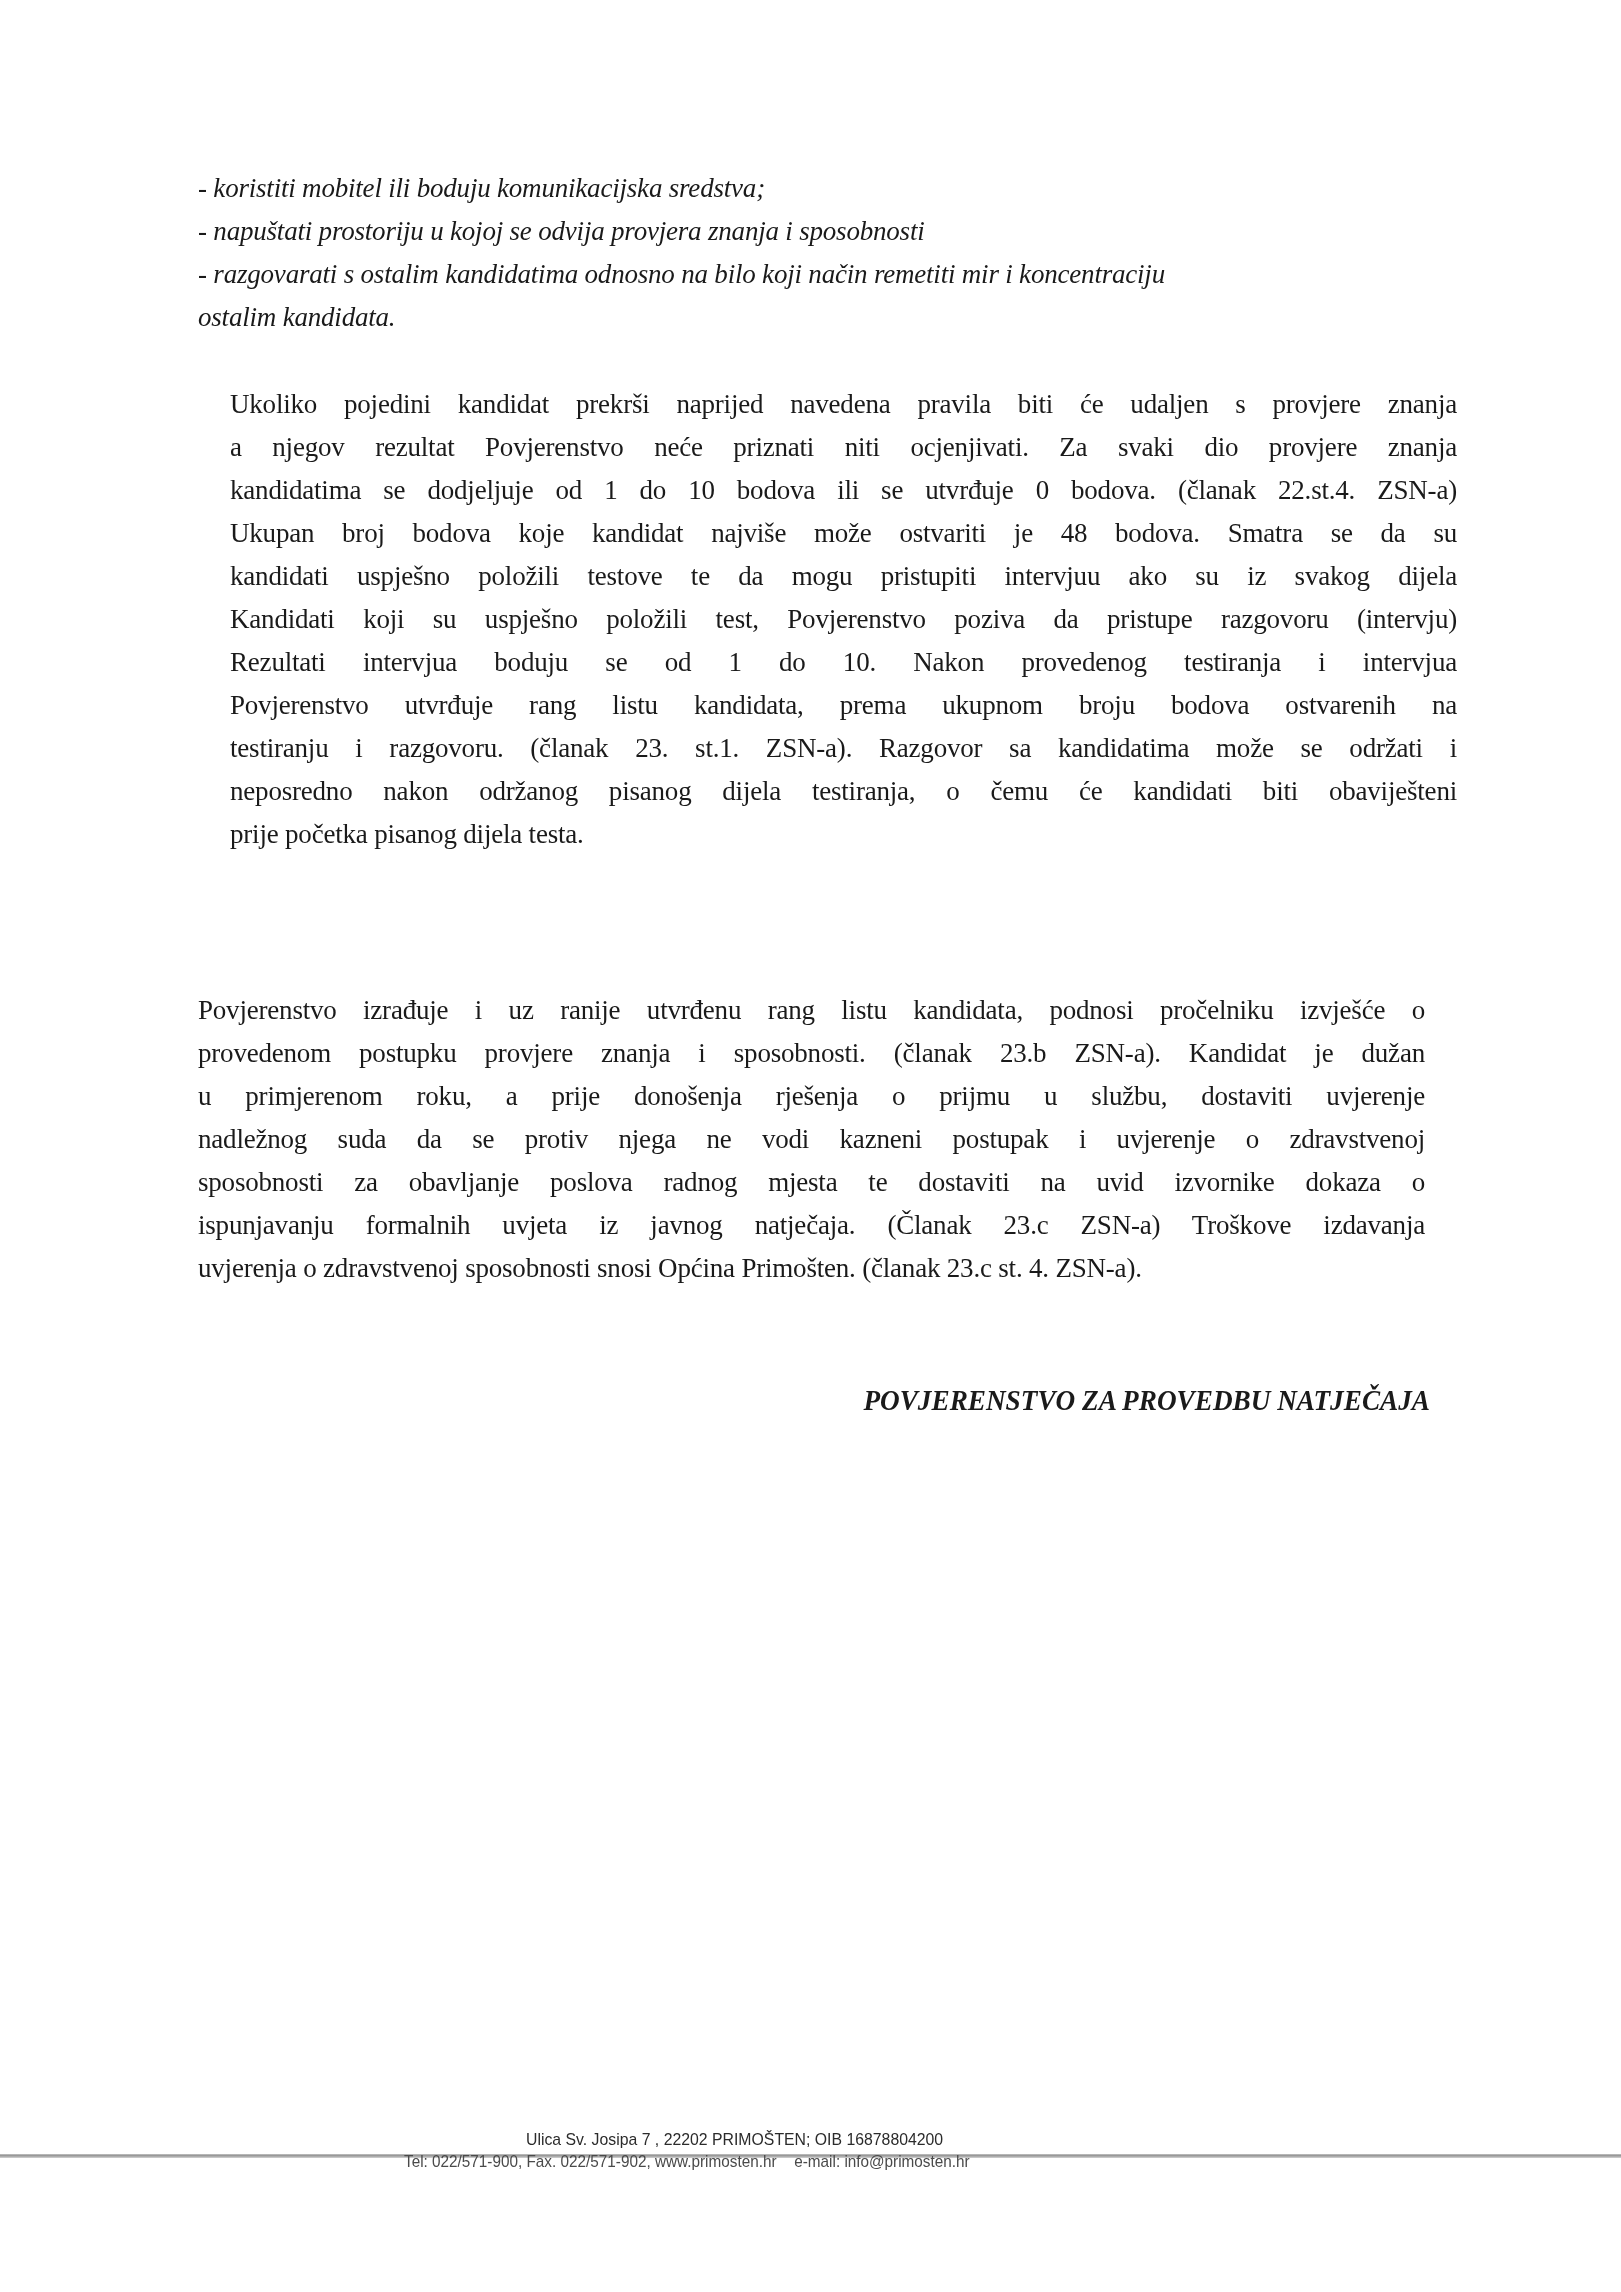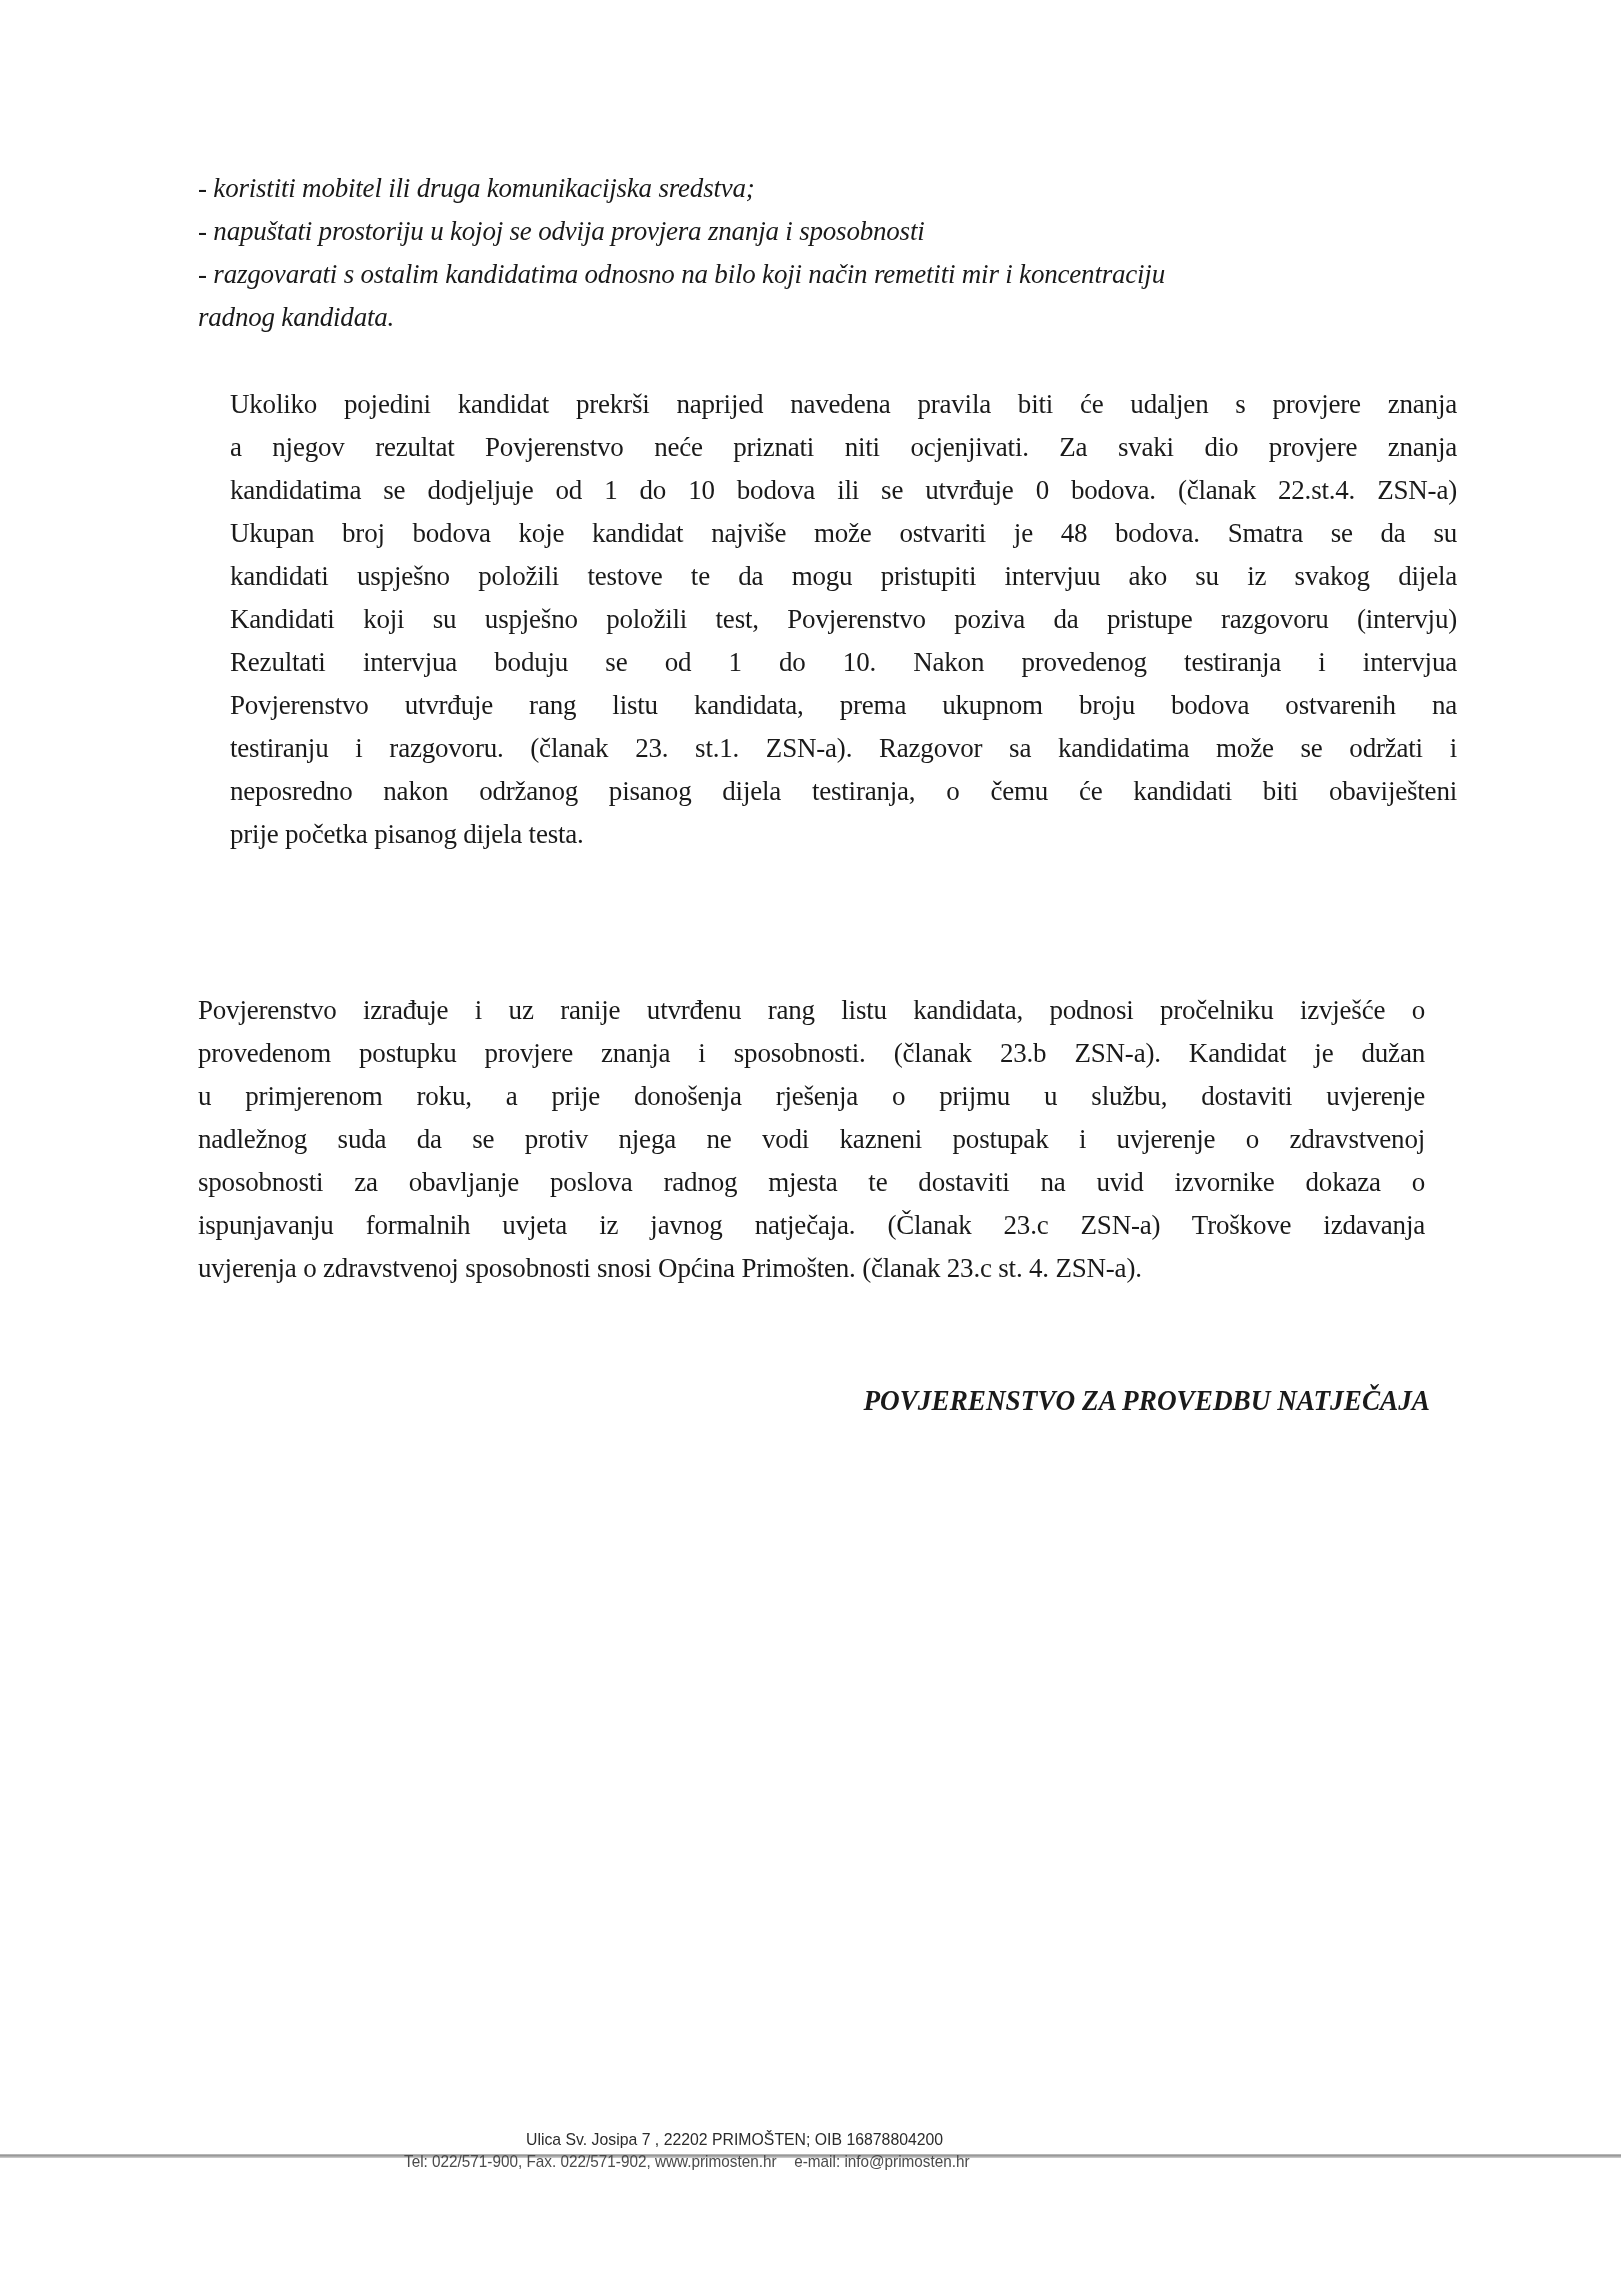--- a/index.html
+++ b/index.html
@@ -107,24 +107,24 @@
       display: inline-block;
       width: 19.7px;
     }
   </style>
 </head>
 <body>
 
 <div class="page">
 
   <div class="body-text rules-list">
-    <span class="rule-line">- koristiti mobitel ili druga komunikacijska sredstva;</span>
+    <span class="rule-line">- koristiti mobitel ili boduju komunikacijska sredstva;</span>
     <span class="rule-line">- napuštati prostoriju u kojoj se odvija provjera znanja i sposobnosti</span>
     <span class="rule-line">- razgovarati s ostalim kandidatima odnosno na bilo koji način remetiti mir i koncentraciju</span>
-    <span class="rule-line">radnog kandidata.</span>
+    <span class="rule-line">ostalim kandidata.</span>
   </div>
 
   <div class="body-text para para-1">
     <span class="line">Ukoliko pojedini kandidat prekrši naprijed navedena pravila biti će udaljen s provjere znanja</span>
     <span class="line">a njegov rezultat Povjerenstvo neće priznati niti ocjenjivati. Za svaki dio provjere znanja</span>
     <span class="line">kandidatima se dodjeljuje od 1 do 10 bodova ili se utvrđuje 0 bodova. (članak 22.st.4. ZSN-a)</span>
     <span class="line">Ukupan broj bodova koje kandidat najviše može ostvariti je 48 bodova. Smatra se da su</span>
     <span class="line">kandidati uspješno položili testove te da mogu pristupiti intervjuu ako su iz svakog dijela</span>
     <span class="line">Kandidati koji su uspješno položili test, Povjerenstvo poziva da pristupe razgovoru (intervju)</span>
     <span class="line">Rezultati intervjua boduju se od 1 do 10. Nakon provedenog testiranja i intervjua</span>

